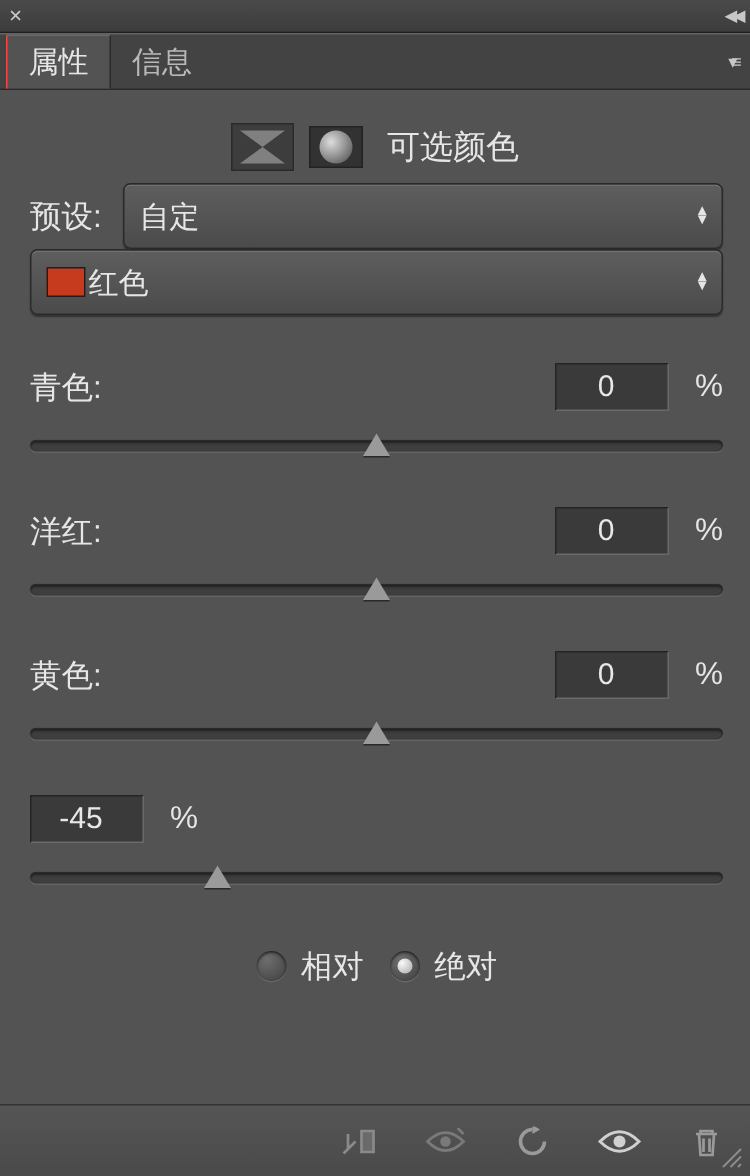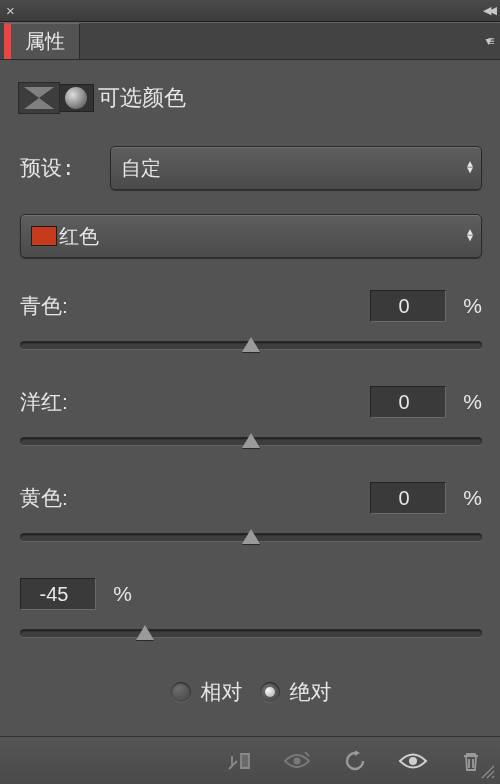--- a/index.html
+++ b/index.html
@@ -36,30 +36,31 @@
     display: flex;
     align-items: center;
     font-size: 20px;
     color: #b8b8b8;
     cursor: pointer;
   }
   .tab.active {
     background: #535353;
     color: #e6e6e6;
     border-top: 1px solid #6a6a6a;
-    border-left: 7px solid #ef4444;
+    border-left: 1px solid #ef4444;
     border-right: 1px solid #2a2a2a;
   }
   .tabs .spacer { flex: 1; }
   .burger { width: 24px; display: flex; align-items: center; justify-content: center; color:#c8c8c8; font-size:12px; letter-spacing:-4px; }
   .title-row {
     display: flex;
     align-items: center;
-    gap: 4px;
+    gap: 16px;
     padding: 22px 18px 8px 18px;
+    justify-content: center;
   }
   .icon-box {
     width: 42px; height: 32px;
     background: #3d3d3d;
     border: 1px solid #2a2a2a;
     display:flex;align-items:center;justify-content:center;
     position: relative;
   }
   .mask-thumb {
     width: 36px; height: 28px;
@@ -68,23 +69,21 @@
     display:flex;align-items:center;justify-content:center;
     margin-left:-6px;
   }
   .title { font-size: 22px; color:#e6e6e6; }
 
   .content { padding: 0 18px 14px 20px; }
 
   .row {
     display: flex;
     align-items: center;
-    margin-top: 24px;
-    gap: 28px;
-    font-family: Liberation Mono, monospace;
+    gap: 0;
   }
   .row-label {
     width: 62px;
     flex: none;
     font-size: 21px;
     color:#e6e6e6;
   }
 
   .dropdown {
     flex: 1;
@@ -223,20 +222,23 @@
 <div class="topbar">
   <span style="font-size:15px;color:#c8c8c8;cursor:pointer">×</span>
   <span class="spacer"></span>
   <span style="font-size:11px;letter-spacing:-3px;cursor:pointer">◀◀</span>
 </div>
 
 <div class="tabs">
   <div class="tab active">
       <span>属性</span>
     </div>
+  <div class="tab">
+      <span>信息</span>
+    </div>
   <div class="spacer"></div>
   <div class="burger">▾≡</div>
 </div>
 
 <div class="title-row">
   <div class="icon-box">
     <div class="env-icon"></div>
   </div>
   <div class="mask-thumb">
     <div class="circle-icon"></div>

